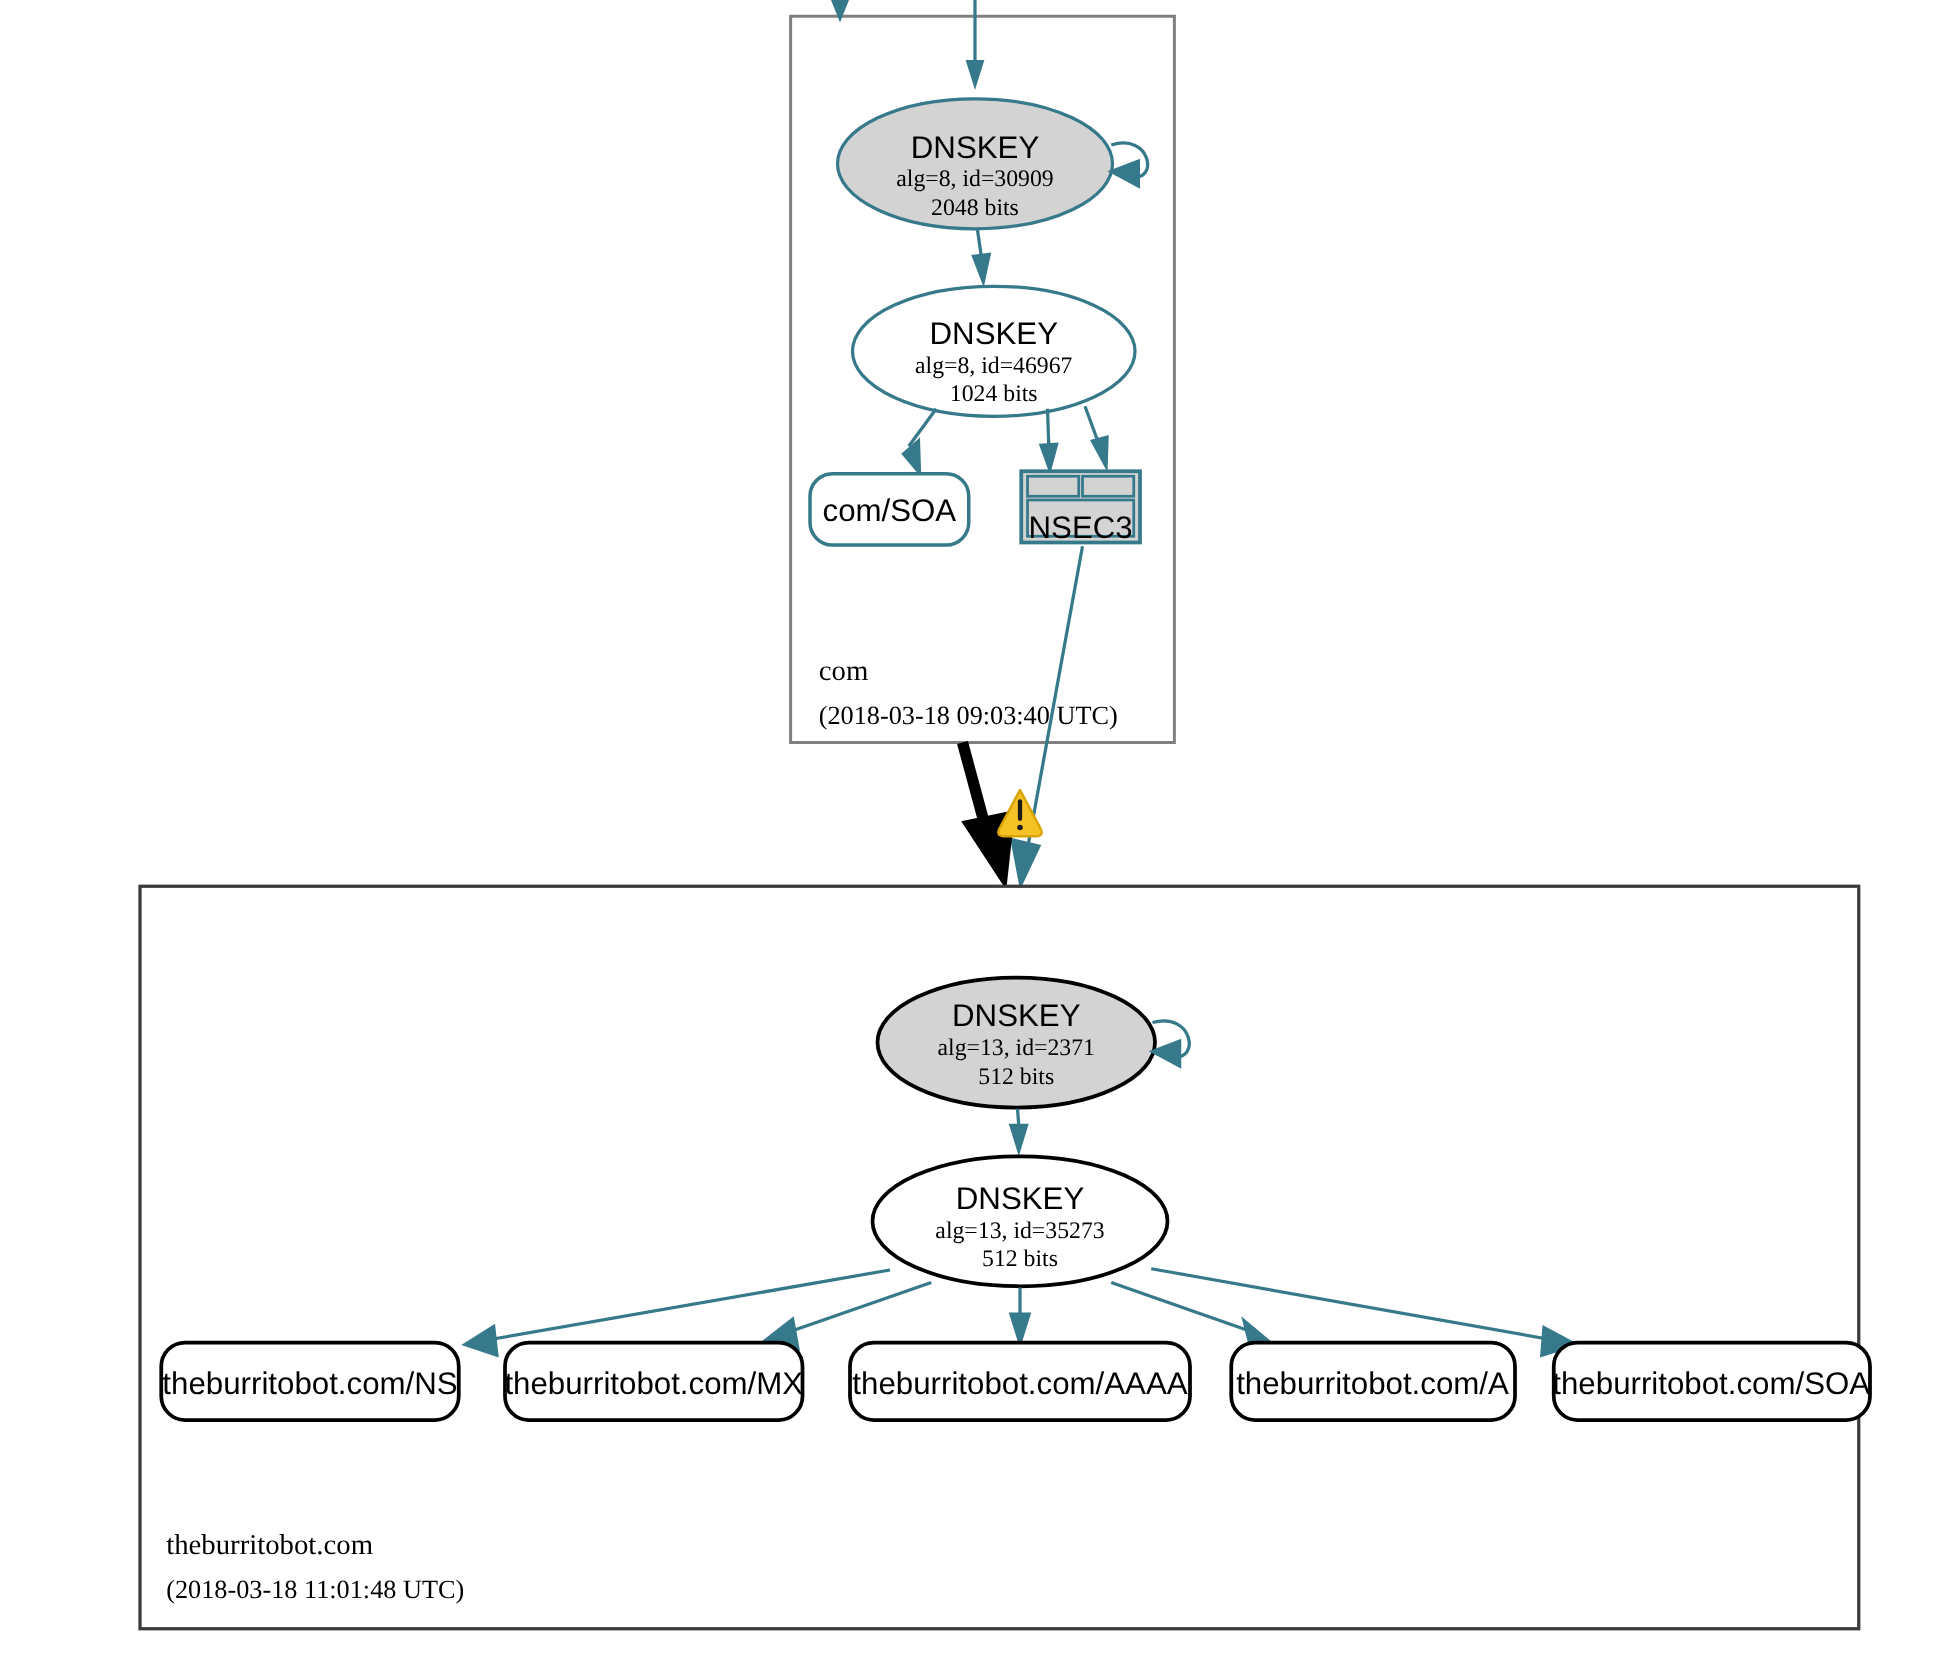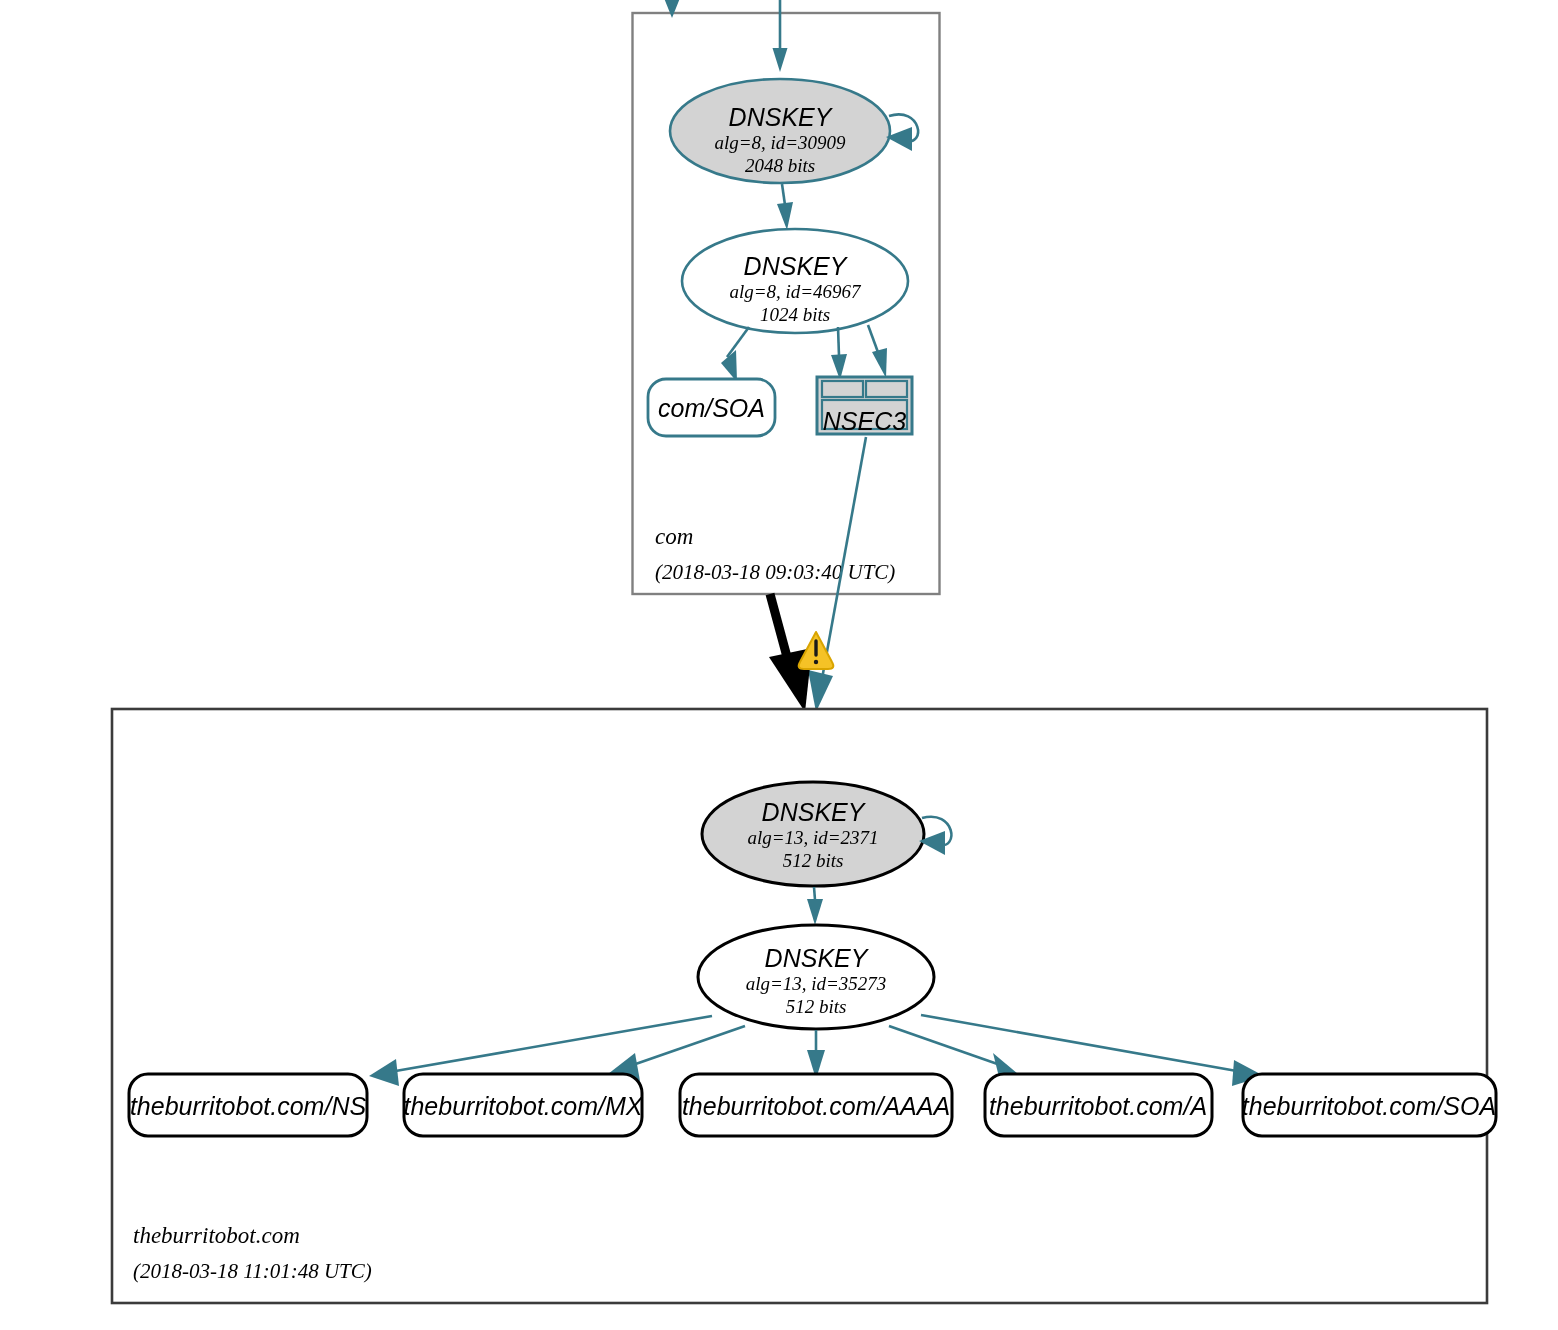--- a/index.html
+++ b/index.html
@@ -12,21 +12,20 @@
     height: 1330px;
     font-family: "Liberation Sans", sans-serif;
     position: relative;
     overflow: hidden;
   }
   #diagram-root {
     position: absolute;
     left: 0; top: 0;
     width: 1558px;
     height: 1330px;
-    font-style: italic;
   }
   svg { display: block; }
 
   .zone-box-com {
     fill: #ffffff;
     stroke: #808080;
     stroke-width: 2.4;
   }
   .zone-box-sub {
     fill: #ffffff;

